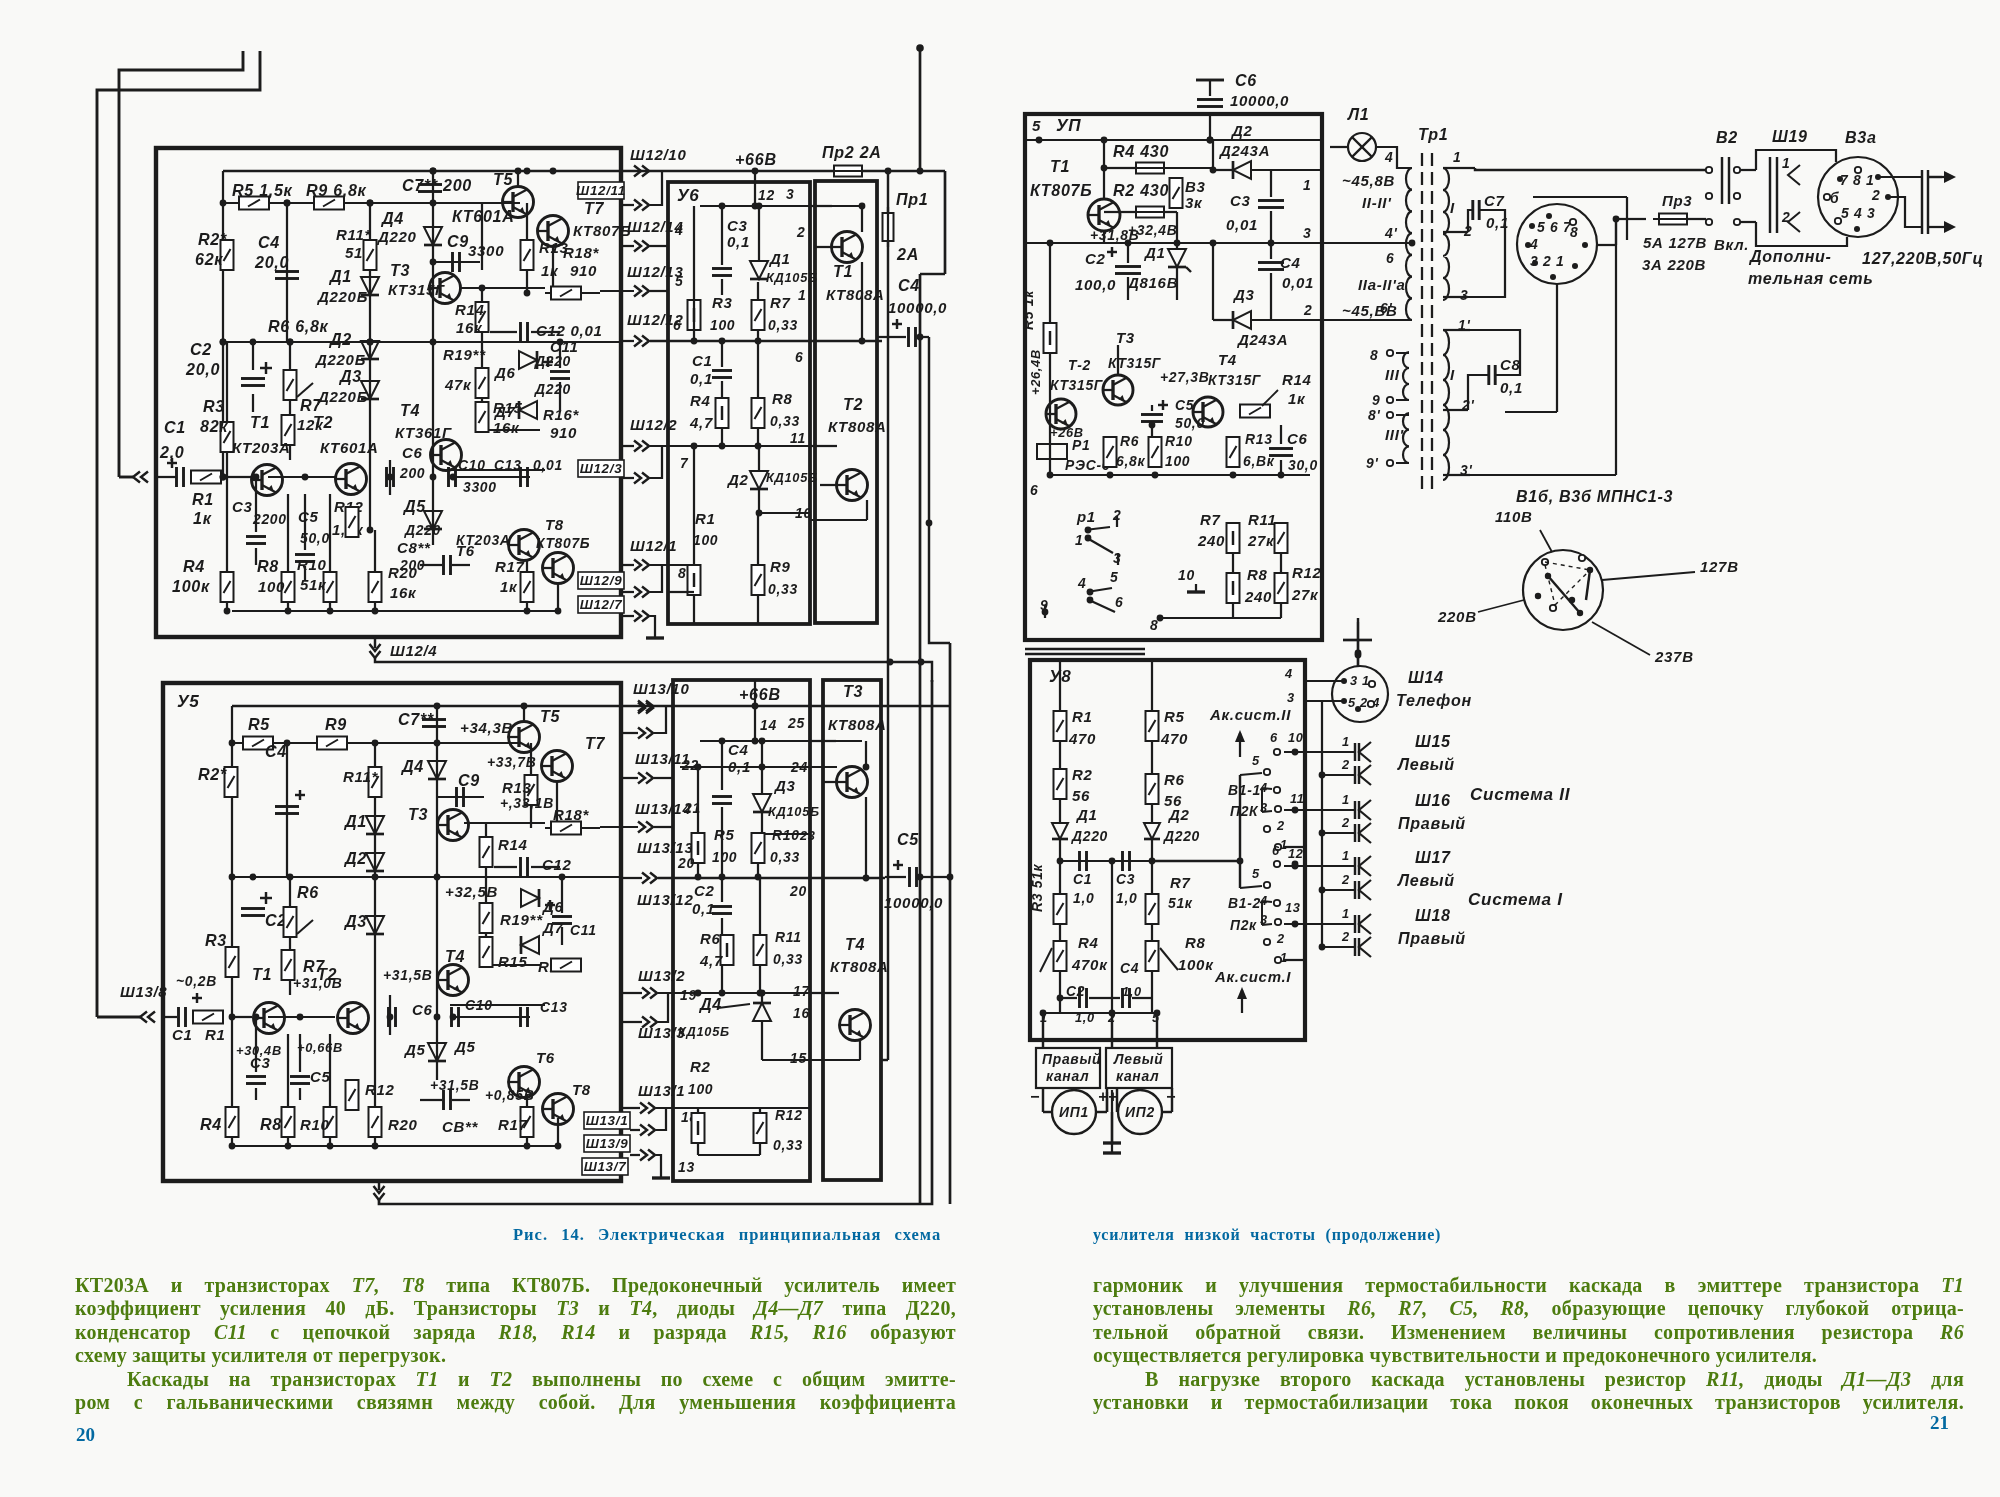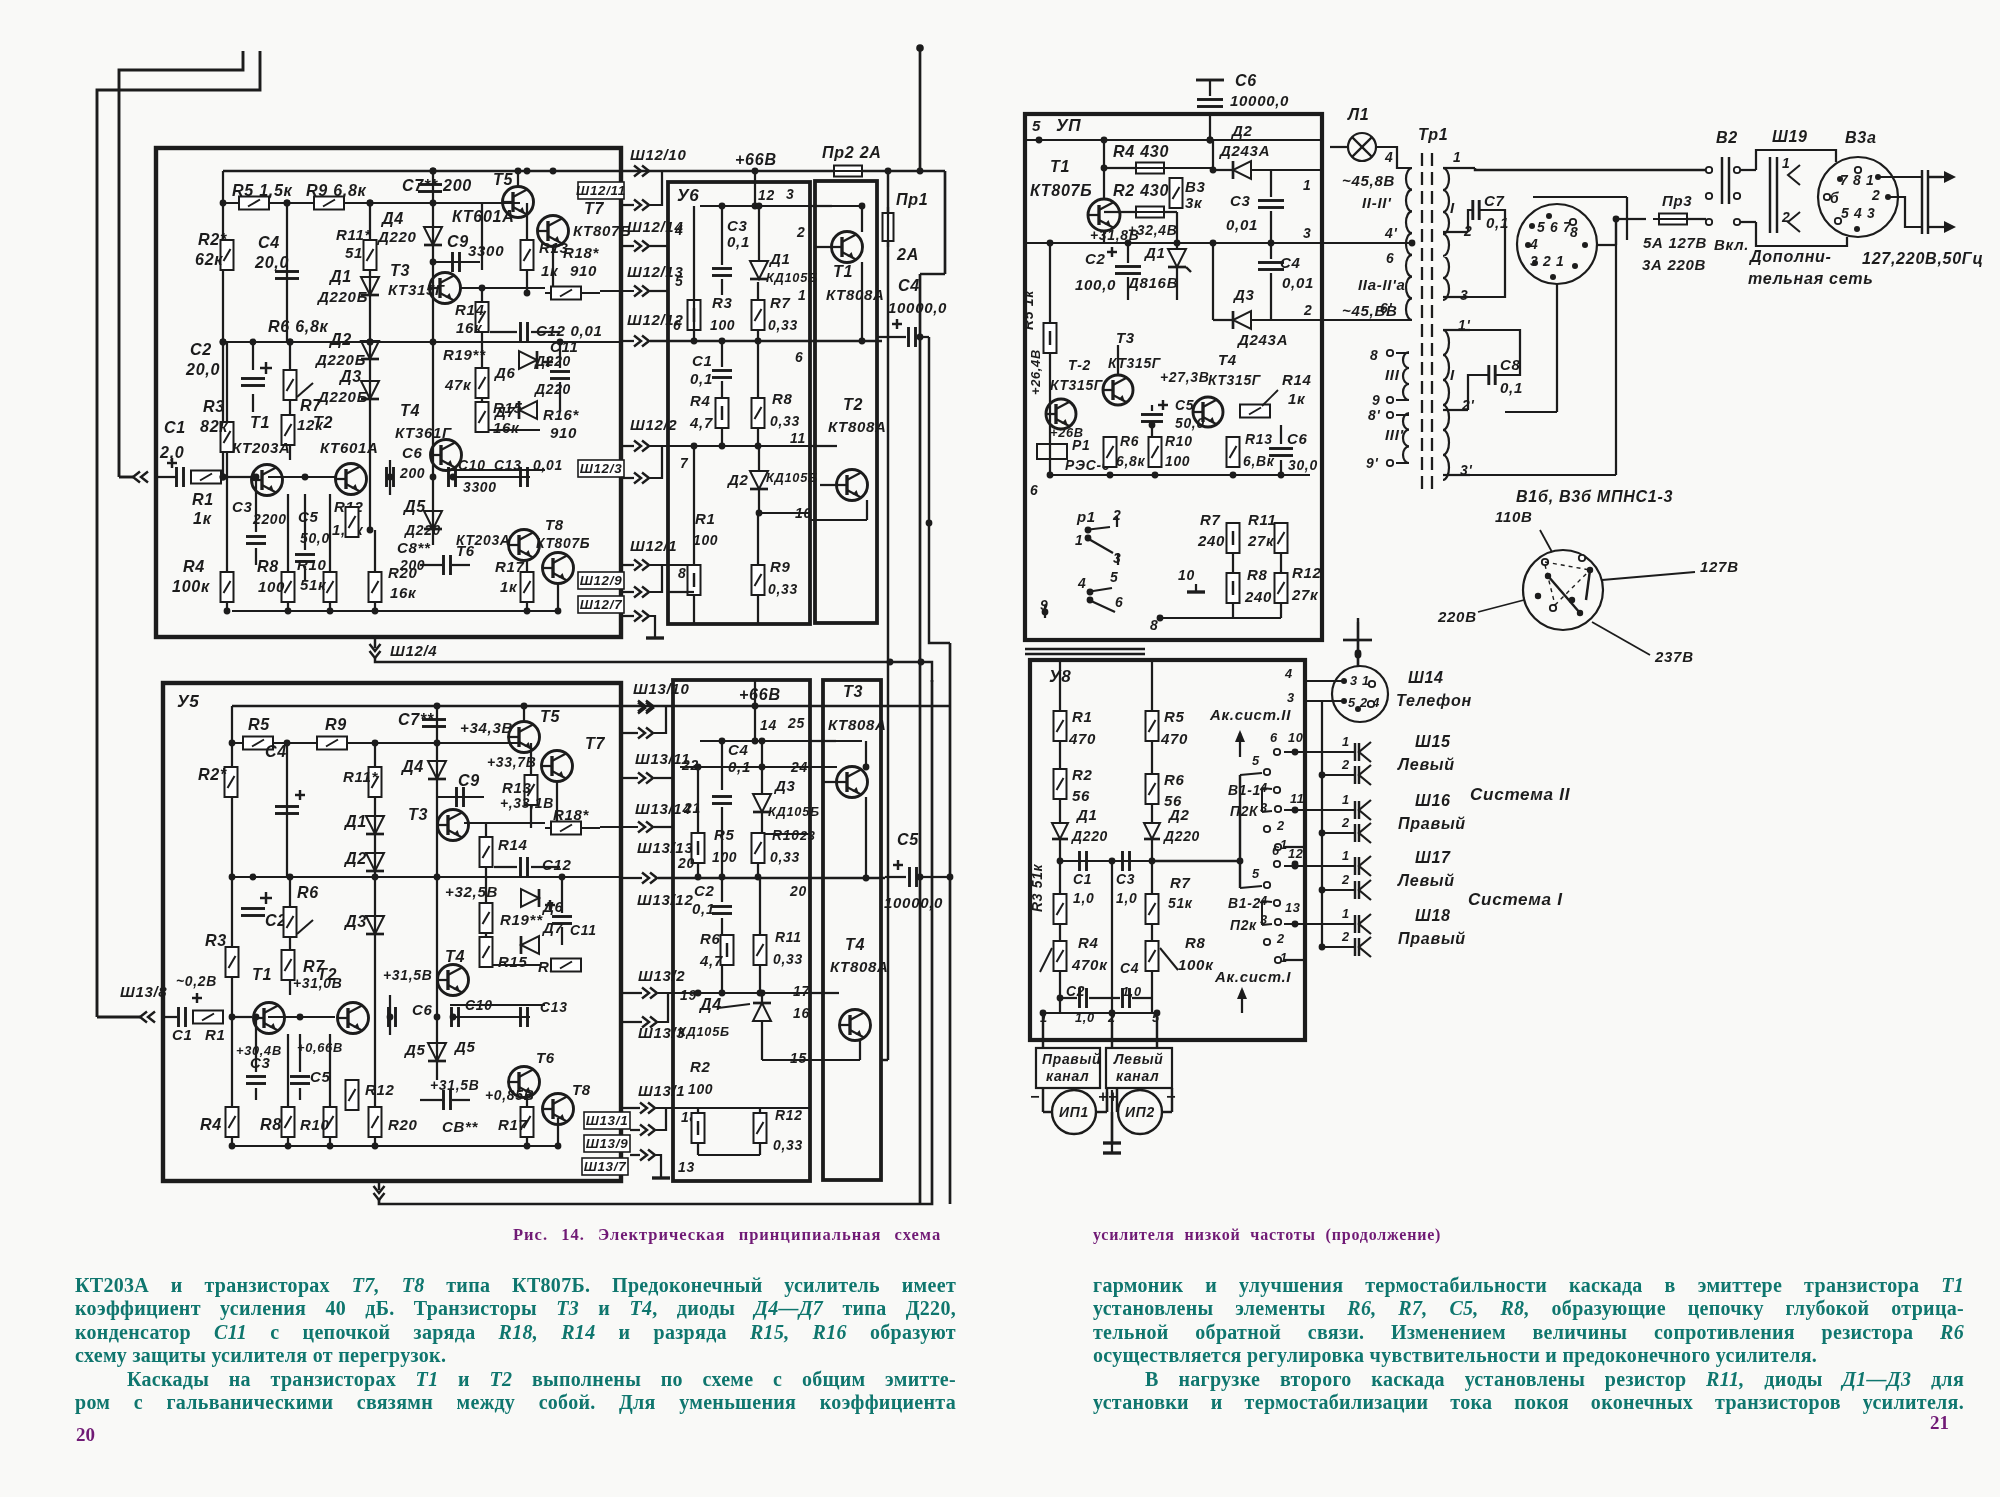--- a/index.html
+++ b/index.html
@@ -1,17 +1,17 @@
 <!DOCTYPE html>
 <html><head><meta charset="utf-8">
 <style>
 body{margin:0;background:#ffffff;width:2000px;height:1497px;position:relative;font-family:'Liberation Serif',serif;}
 #pg{position:absolute;inset:0;background:#f9f9f7;}
-.tl{position:absolute;font-family:'Liberation Serif',serif;font-weight:bold;font-size:17.5px;color:#701a75;white-space:nowrap;}
-.tj{position:absolute;font-family:'Liberation Serif',serif;font-weight:bold;font-size:20px;letter-spacing:0.3px;color:#0f766e;text-align:justify;text-align-last:justify;}
+.tl{position:absolute;font-family:'Liberation Serif',serif;font-weight:bold;font-size:17.5px;color:#0369a1;white-space:nowrap;}
+.tj{position:absolute;font-family:'Liberation Serif',serif;font-weight:bold;font-size:20px;letter-spacing:0.3px;color:#4d7c0f;text-align:justify;text-align-last:justify;}
 .tjl{text-align-last:left;}
 </style></head>
 <body>
 <div id="pg">
 <svg width="2000" height="1497" viewBox="0 0 2000 1497" xmlns="http://www.w3.org/2000/svg">
 <polyline points="243,51 243,70 119,70 119,477" fill="none" stroke="#1c1c1c" stroke-width="2.91"></polyline>
 <polyline points="260,51 260,90 97,90 97,1017" fill="none" stroke="#1c1c1c" stroke-width="2.91"></polyline>
 <line x1="119" y1="477" x2="133" y2="477" stroke="#1c1c1c" stroke-width="2.91"></line>
 <polyline points="140,471.5 133,477 140,482.5" fill="none" stroke="#1c1c1c" stroke-width="2.46"></polyline>
 <polyline points="148,471.5 141,477 148,482.5" fill="none" stroke="#1c1c1c" stroke-width="2.46"></polyline>

